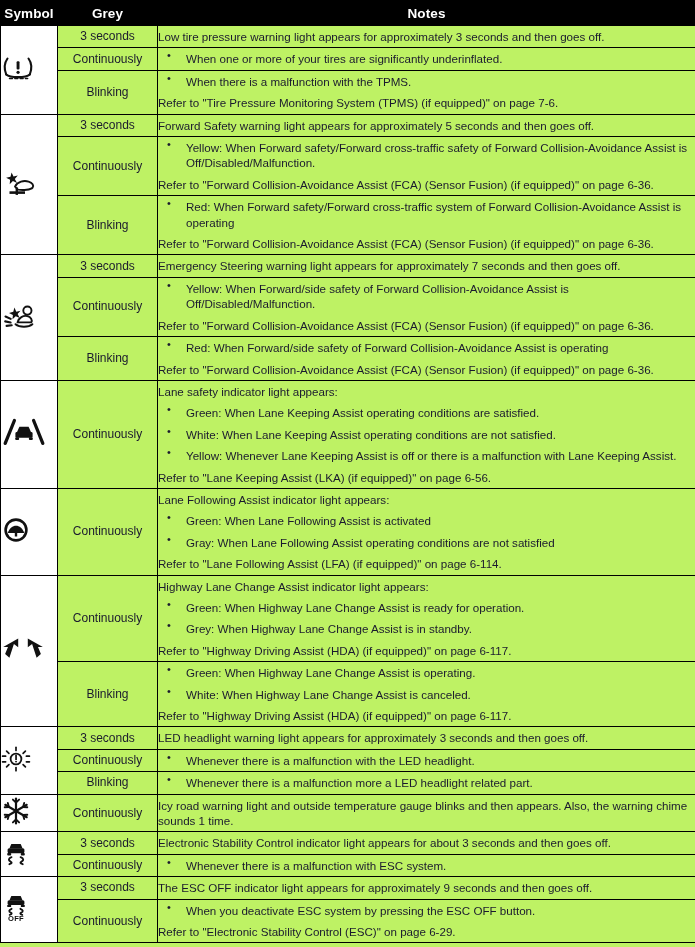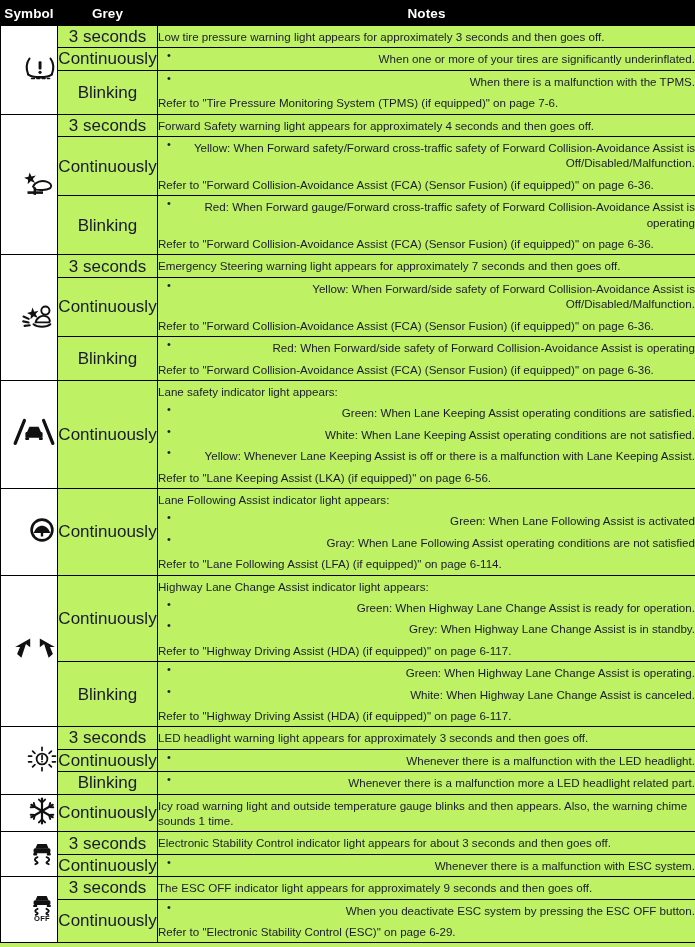--- a/index.html
+++ b/index.html
@@ -37,45 +37,44 @@
     font-weight: bold;
     text-align: center;
     height: 24px;
     letter-spacing: 0.1px;
   }
   col.c-symbol { width: 57px; }
   col.c-time   { width: 100px; }
   col.c-notes  { width: 538px; }
 
   td.symbol-cell {
-    text-align: right;
+    text-align: left;
     vertical-align: middle;
     background: #ffffff;
   }
   td.time-cell {
     text-align: center;
-    font-size: 17px;
+    font-size: 12px;
     line-height: 1.25;
     padding: 3px 2px;
     white-space: nowrap;
   }
   td.notes-cell {
     font-size: 11.6px;
     line-height: 1.33;
     padding: 4px 5px 4px 6px;
     text-align: left;
   }
   .note-line {
     display: block;
     padding: 3px 0;
   }
   .note-line.bullet {
     padding-left: 28px;
     position: relative;
-    text-align: right;
   }
   .note-line.bullet::before {
     content: "\2022";
     position: absolute;
     left: 9px;
     top: 0;
     font-size: 11px;
   }
   .note-line.plain {
     padding-left: 0;
@@ -145,34 +144,34 @@
         <tr>
           <td class="symbol-cell" rowspan="3"><span class="icon-wrap">
     <svg class="icon" width="38" height="30" viewBox="0 0 38 30" aria-hidden="true">
       <path d="M14 18.6 C16.5 13.4 23 12.2 27.6 13.6 C31.4 14.8 33.2 17.6 31.6 19.6 C29.8 21.9 22 22.4 17 21.6 Z" fill="none" stroke="#111" stroke-width="1.9" stroke-linejoin="round"></path>
       <path d="M10.6 4.4 l1.9 4.2 4.3-1 -3 3.4 2.3 3.9 -4.2-1.8 -3.2 3.2 0.4-4.5 -4-2 4.4-1.1 Z" fill="#111"></path>
       <rect x="8.5" y="23.3" width="15.5" height="2.6" fill="#111"></rect>
       <rect x="14.6" y="19.5" width="2.4" height="7.4" fill="#111"></rect>
     </svg></span></td>
           <td class="time-cell">3 seconds</td>
           <td class="notes-cell">
-            <span class="note-line plain">Forward Safety warning light appears for approximately 4 seconds and then goes off.</span>
+            <span class="note-line plain">Forward Safety warning light appears for approximately 5 seconds and then goes off.</span>
           </td>
         </tr>
         <tr>
           <td class="time-cell">Continuously</td>
           <td class="notes-cell">
             <span class="note-line bullet">Yellow: When Forward safety/Forward cross-traffic safety of Forward Collision-Avoidance Assist is Off/Disabled/Malfunction.</span>
             <span class="note-line plain">Refer to "Forward Collision-Avoidance Assist (FCA) (Sensor Fusion) (if equipped)" on page 6-36.</span>
           </td>
         </tr>
         <tr>
           <td class="time-cell">Blinking</td>
           <td class="notes-cell">
-            <span class="note-line bullet">Red: When Forward gauge/Forward cross-traffic safety of Forward Collision-Avoidance Assist is operating</span>
+            <span class="note-line bullet">Red: When Forward safety/Forward cross-traffic system of Forward Collision-Avoidance Assist is operating</span>
             <span class="note-line plain">Refer to "Forward Collision-Avoidance Assist (FCA) (Sensor Fusion) (if equipped)" on page 6-36.</span>
           </td>
         </tr>
         <tr>
           <td class="symbol-cell" rowspan="3"><span class="icon-wrap">
     <svg class="icon" width="38" height="30" viewBox="0 0 38 30" aria-hidden="true">
       <path d="M16.5 21.4 C17.8 16.6 22.2 14.2 26.3 15.1 C30 15.9 31.6 19.1 30.3 21.4 Z" fill="none" stroke="#111" stroke-width="1.9" stroke-linejoin="round"></path>
       <circle cx="26.4" cy="9.6" r="4.1" fill="none" stroke="#111" stroke-width="1.9"></circle>
       <path d="M13.4 6.6 l1.9 4.1 4.2-1 -2.9 3.4 2.2 3.8 -4.1-1.7 -3.2 3.1 0.4-4.4 -3.9-2 4.3-1.1 Z" fill="#111"></path>
       <g stroke="#111" stroke-width="2.1" stroke-linecap="round">

